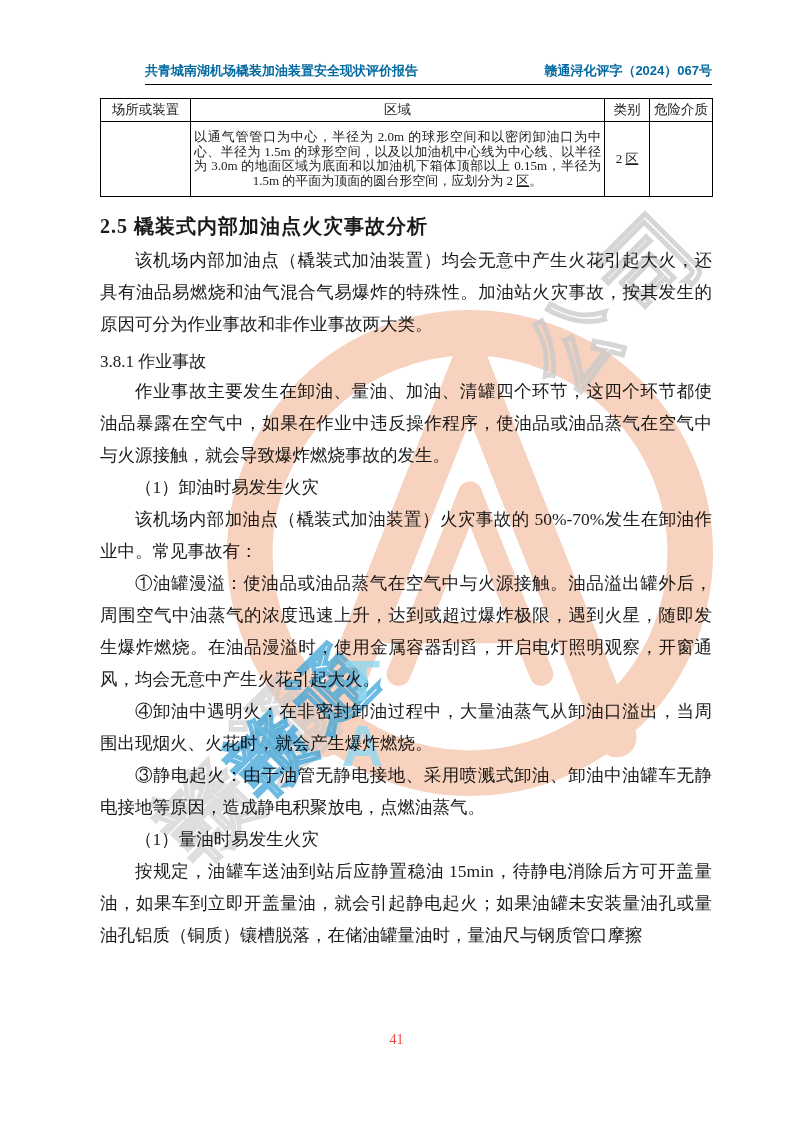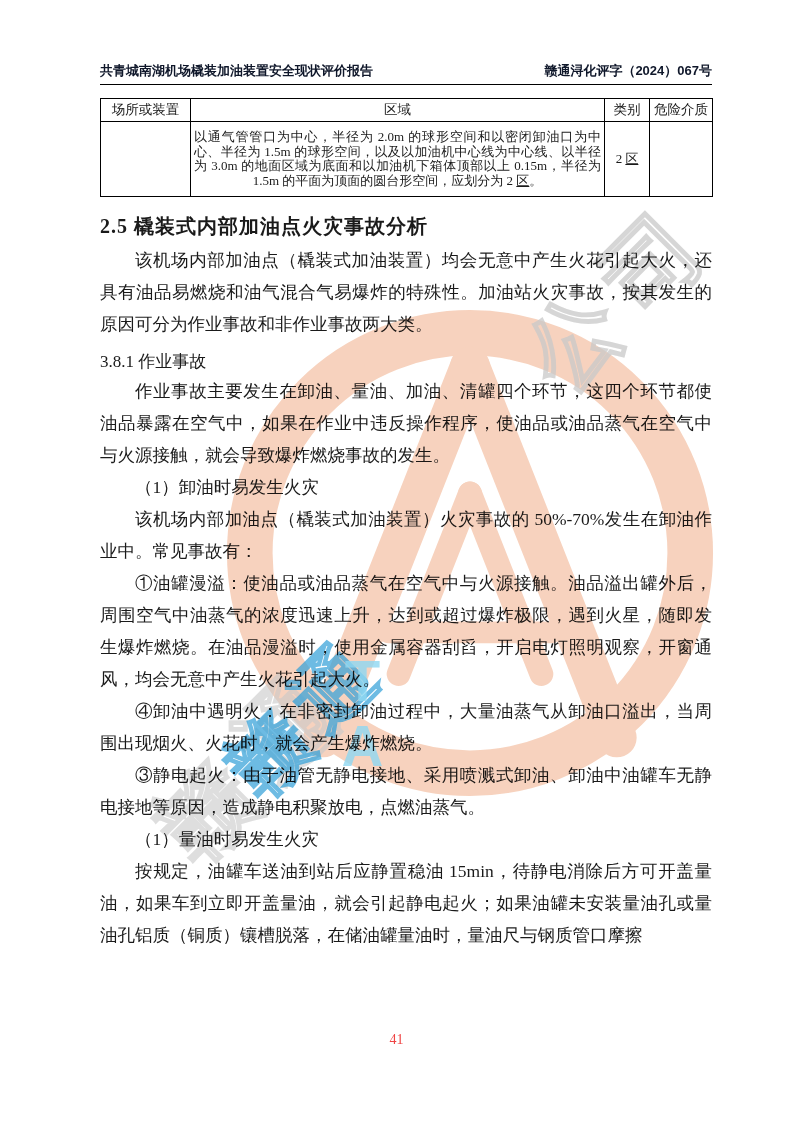--- a/index.html
+++ b/index.html
@@ -53,23 +53,24 @@
     color:#8fd8f2;opacity:0.8;
     text-align:center;
     writing-mode:vertical-rl;text-orientation:upright;
     letter-spacing:0;
   }
   
   .content{position:absolute;left:100px;top:0;width:612px;z-index:1;}
   .pagehead{
     display:flex;justify-content:space-between;align-items:flex-end;
     font-family:"Liberation Sans","DejaVu Sans",sans-serif;
-    font-size:13px;font-weight:bold;color:#0f172a;
+    font-size:13px;font-weight:bold;color:#0369a1;
     padding-top:62px;padding-bottom:4px;
     border-bottom:1.5px solid #000;
+    margin-left:45px;
   }
   table.zone{
     border-collapse:collapse;
     margin-top:13px;
     table-layout:fixed;
     width:612px;
     font-size:13px;line-height:14.5px;
   }
   table.zone th,table.zone td{
     border:1.6px solid #000;

